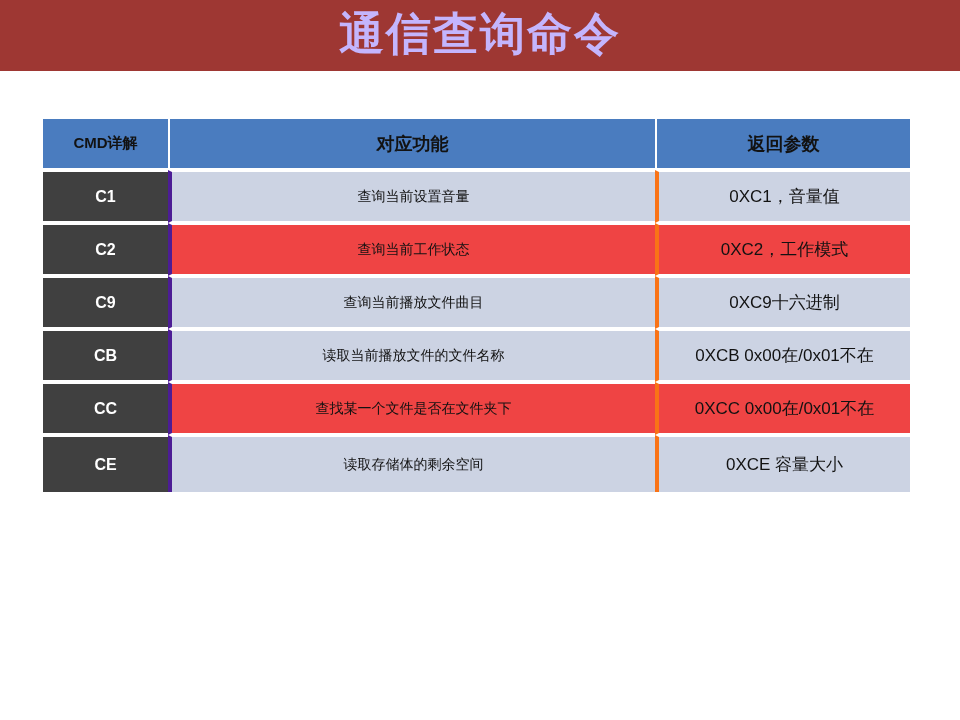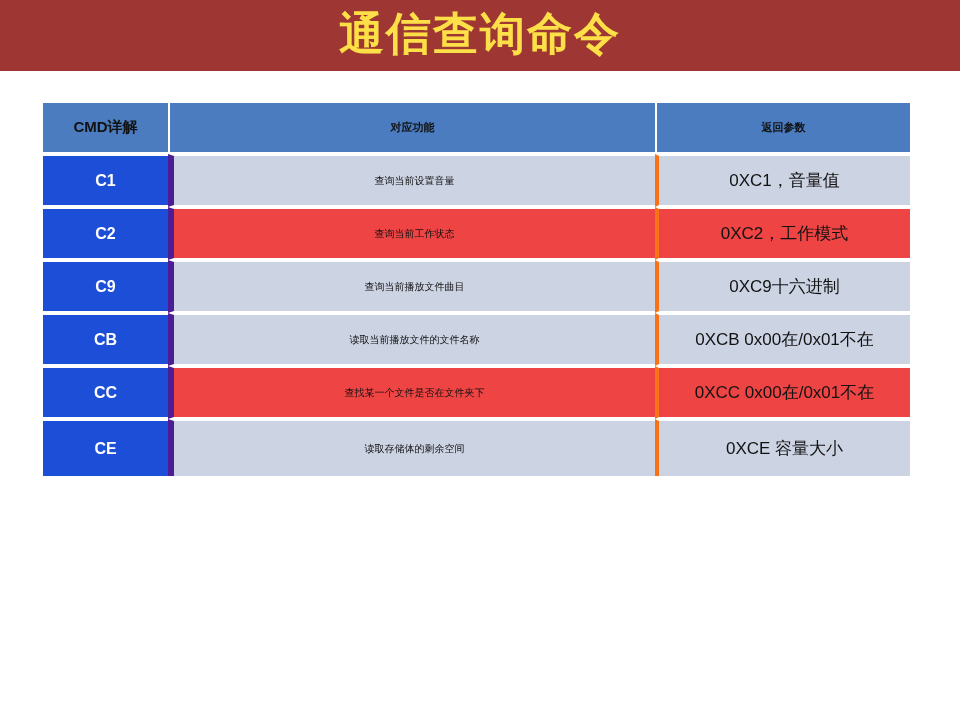--- a/index.html
+++ b/index.html
@@ -25,50 +25,50 @@
     background: #9e3733;
     display: flex;
     align-items: center;
     justify-content: center;
   }
   .title-text {
     font-family: "Liberation Serif", "DejaVu Serif", serif;
     font-weight: bold;
     font-size: 45px;
     line-height: 1;
-    color: #fde047;
+    color: #c4b5fd;
     letter-spacing: 2px;
     white-space: nowrap;
     transform: translateY(-1px);
   }
 
   
   .table-wrap {
     position: absolute;
     left: 43px;
-    top: 101px;
+    top: 117px;
     width: 867px;
   }
   .cmd-table {
     width: 867px;
     border-collapse: separate;
     border-spacing: 0;
     table-layout: fixed;
   }
   .cmd-table col.c-cmd  { width: 125px; }
   .cmd-table col.c-func { width: 487px; }
   .cmd-table col.c-ret  { width: 255px; }
 
   .cmd-table th, .cmd-table td {
     padding: 0 6px;
     text-align: center;
     vertical-align: middle;
     border-top: 2px solid #ffffff;
     border-bottom: 2px solid #ffffff;
-    font-size: 11px;
+    font-size: 18px;
     color: #121212;
   }
 
   
   thead th {
     background: #4a7cbf;
     color: #ffffff;
     font-weight: bold;
     font-size: 16px;
     height: 49px;
@@ -76,34 +76,34 @@
     border-left: 2px solid #ffffff;
   }
   thead th.first { border-left: 0; }
   thead th.col-cmd { font-size: 15px; }
 
   
   tbody td { height: 49px; }
   tbody tr.tall td { height: 55px; }
 
   td.cmd-cell {
-    background: #1d4ed8;
+    background: #404040;
     color: #ffffff;
     font-weight: bold;
     font-size: 16px;
     border-left: 0;
   }
   tbody tr.shade-a td.func-cell,
   tbody tr.shade-a td.ret-cell { background: #ccd3e3; }
   tbody tr.shade-b td.func-cell,
   tbody tr.shade-b td.ret-cell { background: #ef4444; }
 
   td.func-cell {
-    border-left: 6px solid #4c1d95;
-    font-size: 10px;
+    border-left: 4px solid #4c1d95;
+    font-size: 14px;
   }
   td.ret-cell {
     border-left: 4px solid #f97316;
     font-size: 17px;
   }
   tbody tr:last-child td { border-bottom: 0; }
 </style>
 </head>
 <body>
 

